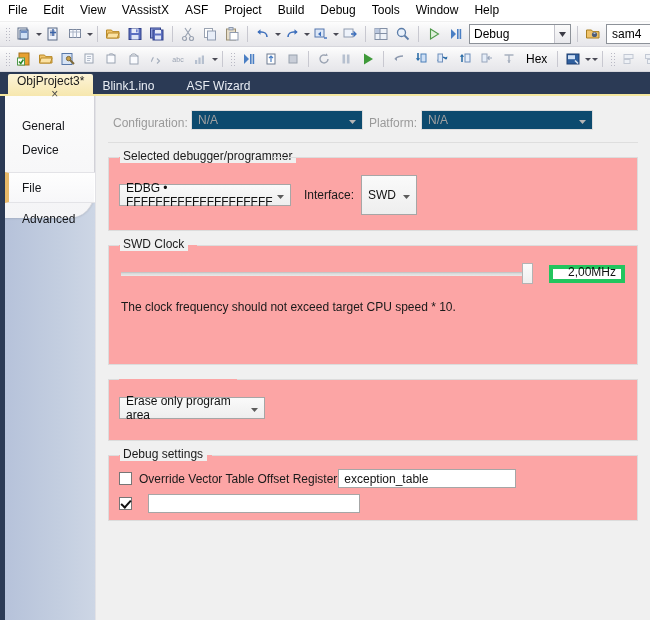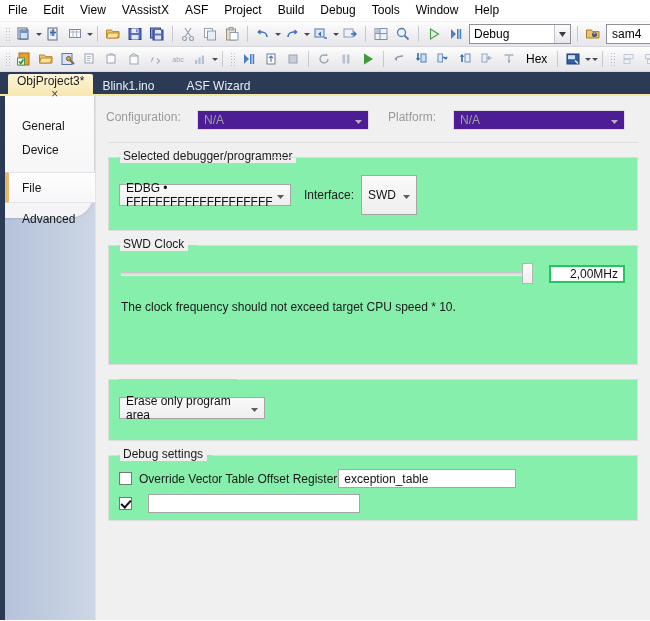--- a/index.html
+++ b/index.html
@@ -221,36 +221,37 @@
   .panel {
     flex: 1 1 auto;
     background: #f0f0f0;
     position: relative;
     overflow: hidden;
     border-left: 1px solid #e2e2e6;
   }
 
   .cfgrow {
     display: flex;
-    align-items: flex-start;
+    align-items: flex-end;
     padding: 14px 0 0 10px;
-    gap: 13px;
+    gap: 0;
+    margin-left: 7px;
   }
   .cfg-label {
     font-size: 12px;
     color: #9a9a9a;
     width: 78px;
     flex: 0 0 auto;
   }
   .cfg-label.plat { width: 52px; padding-left: 6px; }
   .combo-dis {
     height: 20px;
     width: 172px;
     border: 1px solid #dcdcdc;
-    background: #4c1d95;
+    background: #0c4a6e;
     display: flex;
     align-items: center;
     font-size: 12px;
     color: #a0a0a0;
     padding-left: 6px;
     position: relative;
     box-sizing: border-box;
     flex: 0 0 auto;
   }
   .combo-dis .dn {
@@ -262,21 +263,21 @@
     background: #dedede;
     margin: 12px 12px 0 12px;
   }
 
   
   .grp {
     margin: 14px 12px 0 12px;
     border: 1px solid #dcdcdc;
     border-top: none;
     position: relative;
-    background: #86efac;
+    background: #fca5a5;
     box-sizing: border-box;
   }
   .grp::before {
     content:"";
     position:absolute;
     left: 0; top: 0;
     width: 10px;
     height: 1px;
     background: #dcdcdc;
   }
@@ -340,21 +341,21 @@
     width: 11px;
     height: 21px;
     background: linear-gradient(to bottom,#fbfbfb,#efefef);
     border: 1px solid #b3b3b3;
     flex: 0 0 auto;
     box-sizing: border-box;
   }
   .numbox {
     width: 76px;
     height: 18px;
-    border: 2px solid #22c55e;
+    border: 4px solid #22c55e;
     background: #ffffff;
     font-size: 12px;
     color: #111;
     display: flex;
     align-items: flex-end;
     justify-content: flex-end;
     padding-right: 5px;
     margin-left: 16px;
     box-sizing: border-box;
     flex: 0 0 auto;

